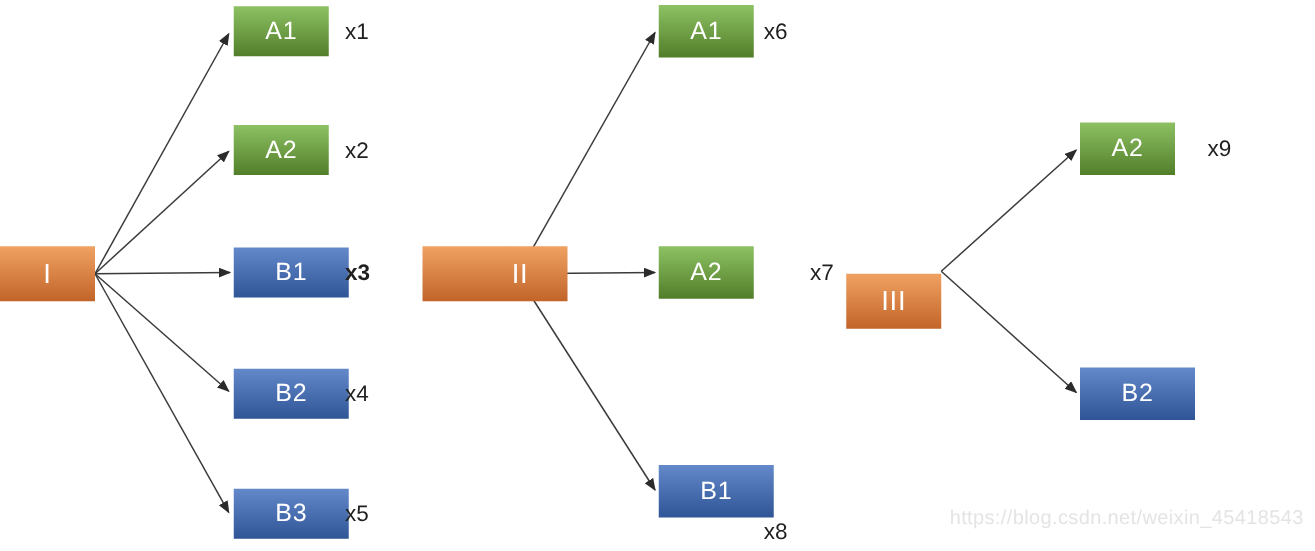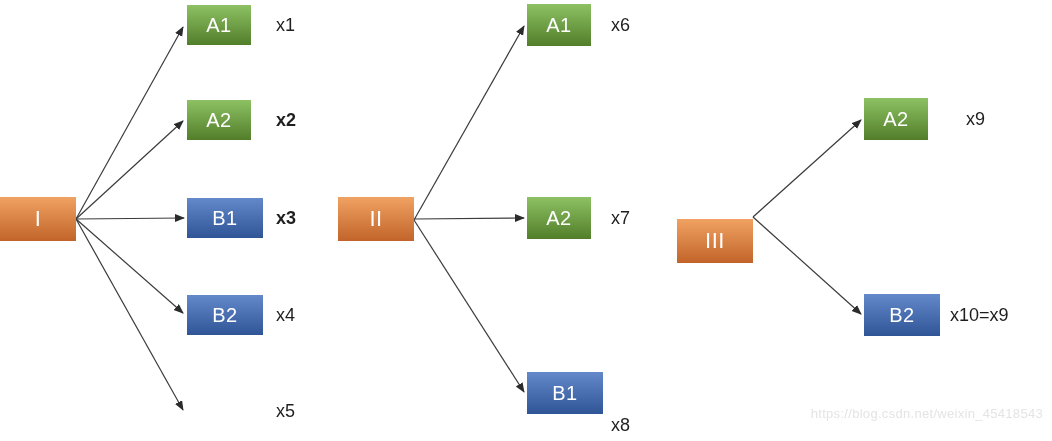--- a/index.html
+++ b/index.html
@@ -17,58 +17,58 @@
     position: absolute;
     display: flex;
     align-items: center;
     justify-content: center;
     color: #ffffff;
     font-size: 20px;
     font-weight: 400;
     letter-spacing: 0.5px;
   }
   .root  { width: 76px; height: 44px; background: linear-gradient(#F0A263, #C26429); font-size: 22px; }
-  .green { width: 64px; height: 40px; background: linear-gradient(#8DC163, #527E2A); }
-  .blue  { width: 76px; height: 40px; background: linear-gradient(#6389CB, #2F5597); }
+  .green { width: 76px; height: 40px; background: linear-gradient(#8DC163, #527E2A); }
+  .blue  { width: 92px; height: 40px; background: linear-gradient(#6389CB, #2F5597); }
 
   .val {
     position: absolute;
     display: flex;
     align-items: center;
     color: #1f1f1f;
     font-size: 18px;
     height: 40px;
     white-space: nowrap;
   }
 
   
   .t1-root { left: 0px;   top: 197px; }
   .t1-c0 { left: 187px; top: 5px;   }  .t1-v0 { left: 276px; top: 5px;   }
-  .t1-c1 { left: 187px; top: 100px; }  .t1-v1 { left: 276px; top: 100px; font-weight: bold; }
+  .t1-c1 { left: 187px; top: 100px; }  .t1-v1 { left: 276px; top: 100px; }
   .t1-c2 { left: 187px; top: 198px; }  .t1-v2 { left: 276px; top: 198px; font-weight: bold; }
   .t1-c3 { left: 187px; top: 295px; }  .t1-v3 { left: 276px; top: 295px; }
   .t1-c4 { left: 187px; top: 391px; }  .t1-v4 { left: 276px; top: 391px; text-align: center; }
 
   
-  .t2-root { left: 338px; top: 197px; }
+  .t2-root { left: 338px; top: 197px; padding-left: 40px; }
   .t2-c0 { left: 527px; top: 4px;   height: 42px; }  .t2-v0 { left: 611px; top: 5px; text-align: center;   }
-  .t2-c1 { left: 527px; top: 197px; height: 42px; }  .t2-v1 { left: 611px; top: 198px; }
+  .t2-c1 { left: 527px; top: 197px; height: 42px; }  .t2-v1 { left: 648px; top: 198px; }
   .t2-c2 { left: 527px; top: 372px; height: 42px; }  .t2-v2 { left: 611px; top: 373px; margin-top: 32px; }
 
   
   .t3-root { left: 677px; top: 195px; margin-top: 24px; }
   .t3-c0 { left: 864px; top: 98px;  height: 42px; }  .t3-v0 { left: 966px; top: 99px;  }
   .t3-c1 { left: 864px; top: 294px; height: 42px; }  .t3-v1 { left: 950px; top: 295px; }
 
   .watermark {
     position: absolute;
     right: 9px;
     top: 406px;
     color: #E4E4E4;
-    font-size: 13px;
+    font-size: 16px;
     letter-spacing: 0.3px;
     white-space: nowrap;
   }
 </style>
 </head>
 <body>
 
 <div id="canvas">
 
   <svg id="edges" width="1052" height="441" viewBox="0 0 1052 441" xmlns="http://www.w3.org/2000/svg">
@@ -105,20 +105,23 @@
   </div>
   <div class="val t1-v1">x2</div>
   <div class="box blue t1-c2">
     <span>B1</span>
   </div>
   <div class="val t1-v2">x3</div>
   <div class="box blue t1-c3">
     <span>B2</span>
   </div>
   <div class="val t1-v3">x4</div>
+  <div class="box blue t1-c4">
+    <span>B3</span>
+  </div>
   <div class="val t1-v4">x5</div>
 
   <div class="box root t2-root">
     <span>II</span>
   </div>
   <div class="box green t2-c0">
     <span>A1</span>
   </div>
   <div class="val t2-v0">x6</div>
   <div class="box green t2-c1">
@@ -133,16 +136,15 @@
   <div class="box root t3-root">
     <span>III</span>
   </div>
   <div class="box green t3-c0">
     <span>A2</span>
   </div>
   <div class="val t3-v0">x9</div>
   <div class="box blue t3-c1">
     <span>B2</span>
   </div>
-  <div class="val t3-v1">x10=x9</div>
 
   <div class="watermark">https://blog.csdn.net/weixin_45418543</div>
 </div>
 
 </body></html>

